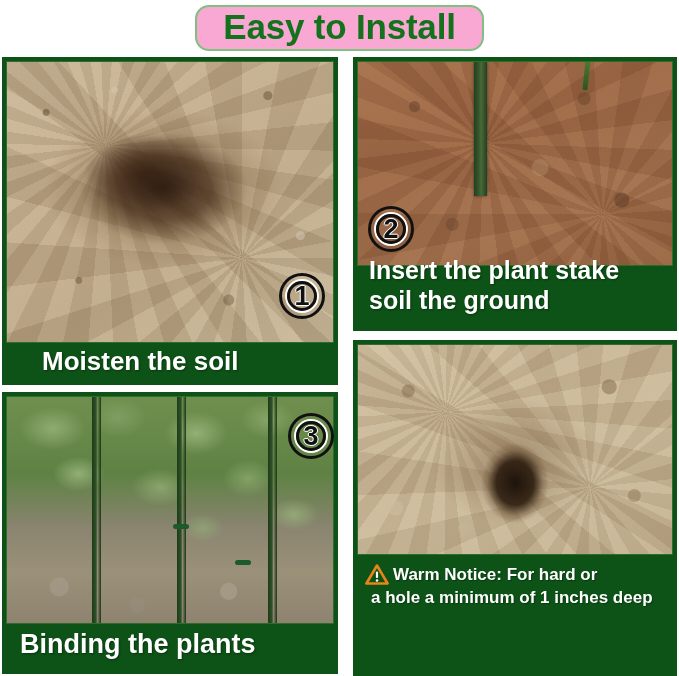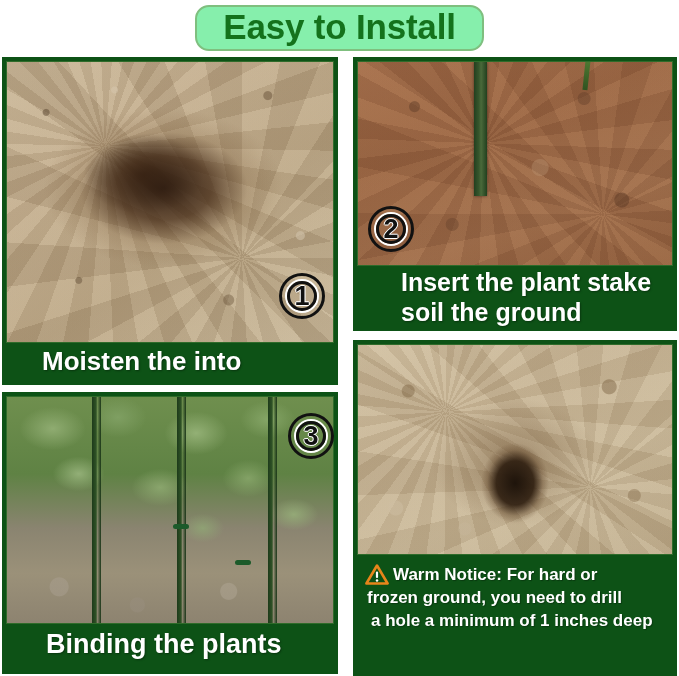--- a/index.html
+++ b/index.html
@@ -30,21 +30,21 @@
     width: 679px;
     height: 55px;
     display: flex;
     align-items: center;
     justify-content: center;
   }
   .title-box {
     border: 2px solid #7fbf7f;
     border-radius: 14px;
     padding: 2px 26px 5px 26px;
-    background: #86efac;
+    background: #f9a8d4;
     line-height: 1;
   }
   .title-text {
     font-size: 35px;
     font-weight: bold;
     color: #14721c;
     letter-spacing: -0.2px;
     white-space: nowrap;
   }
 
@@ -189,27 +189,26 @@
     line-height: 40px;
     text-shadow: 1px 1px 2px rgba(0,0,0,0.35);
     bottom: 2px;
   }
   #caption2 {
     height: 62px;
     padding-left: 16px;
     font-size: 25px;
     line-height: 30px;
     text-shadow: 1px 1px 2px rgba(0,0,0,0.35);
-    bottom: 2px;
-    margin-left: 32px;
+    bottom: 14px;
   }
   #caption2 .line { display: block; }
   #caption3 {
     height: 48px;
-    padding-left: 44px;
+    padding-left: 18px;
     font-size: 27px;
     line-height: 44px;
     text-shadow: 1px 1px 2px rgba(0,0,0,0.35);
     bottom: 4px;
   }
 
   
   .notice {
     position: absolute;
     left: 4px;
@@ -286,21 +285,21 @@
   <div class="title-wrap">
     <div class="title-box">
       <div class="title-text">Easy to Install</div>
     </div>
   </div>
 
   <div class="panel" id="panel1">
     <div class="panel-photo">
       <div class="photo-inner" id="photo1"></div>
     </div>
-    <div class="caption" id="caption1">Moisten the into</div>
+    <div class="caption" id="caption1">Moisten the soil</div>
   </div>
 
   <div class="panel" id="panel2">
     <div class="panel-photo">
       <div class="photo-inner" id="photo2">
         <div class="stake"></div>
         <div class="stake-sprig"></div>
       </div>
     </div>
     <div class="caption" id="caption2">
@@ -326,21 +325,20 @@
     <div class="panel-photo">
       <div class="photo-inner" id="photo4"></div>
     </div>
     <div class="notice">
       <svg class="warn-icon" viewBox="0 0 24 21">
         <path d="M12 1.5 L22.6 19.5 L1.4 19.5 Z" fill="none" stroke="#e8851a" stroke-width="2.6" stroke-linejoin="round"></path>
         <rect x="10.9" y="7.6" width="2.2" height="6.4" rx="1" fill="#ffffff"></rect>
         <circle cx="12" cy="16.6" r="1.25" fill="#ffffff"></circle>
       </svg>
       <span class="nline l1">Warm Notice: For hard or</span>
-      <span class="nline l2">frozen ground, you need to drill</span>
       <span class="nline l3">a hole a minimum of 1  inches deep</span>
     </div>
   </div>
 
   <div class="badge" id="badge1">
     <span class="ring-in"></span>
     <span class="ring-in2"></span>
     <span class="num">1</span>
   </div>
   <div class="badge" id="badge2">

